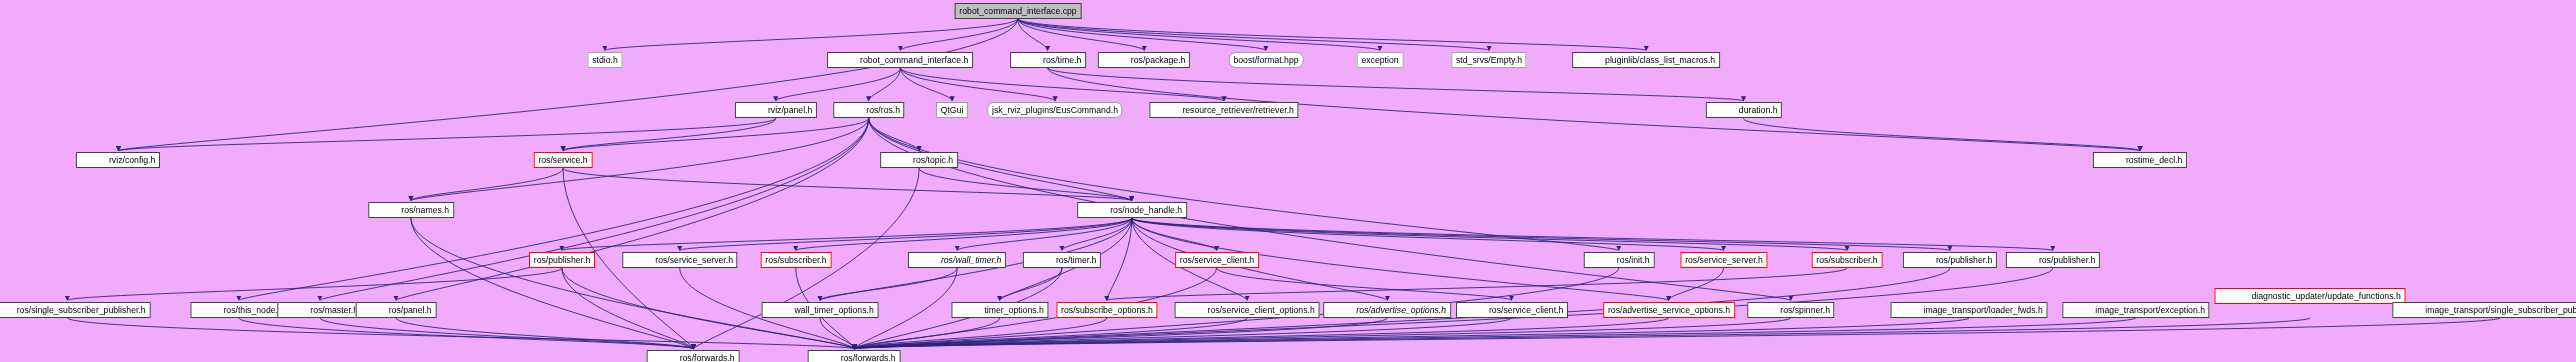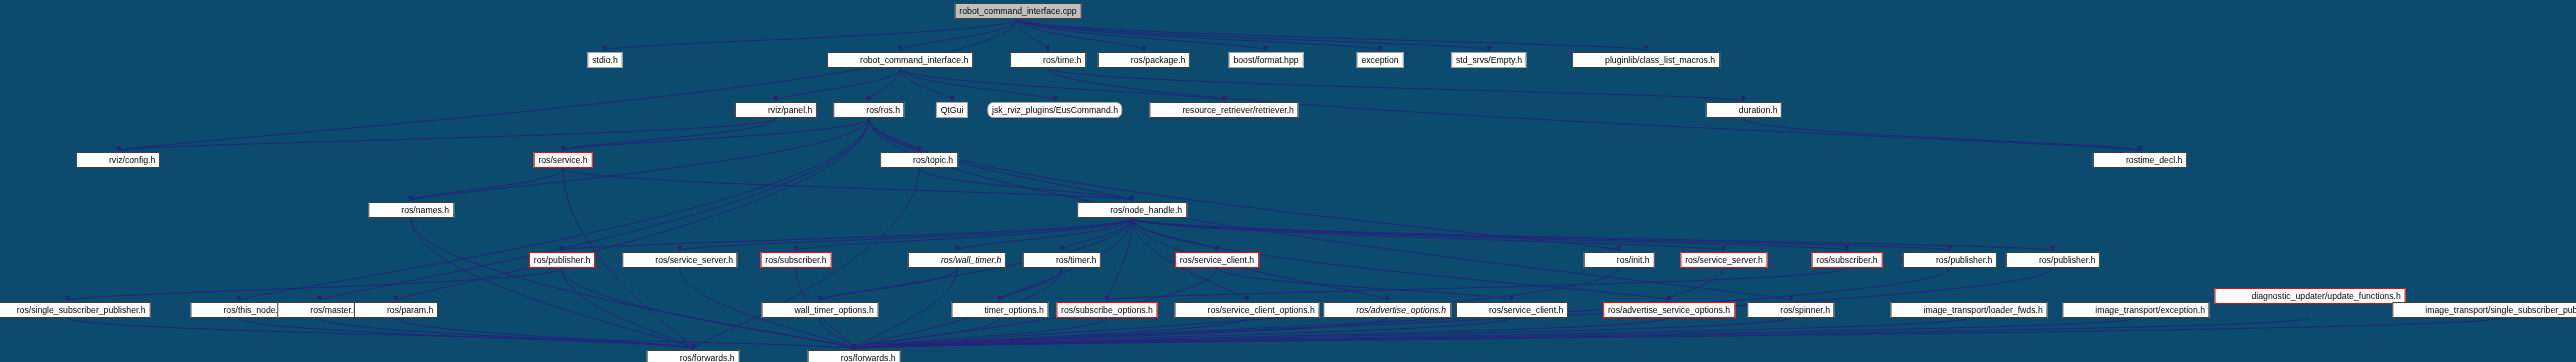--- a/index.html
+++ b/index.html
@@ -4,21 +4,21 @@
 <style>
   html, body {
     margin: 0;
     padding: 0;
     background: #ffffff;
   }
   #graph {
     position: relative;
     width: 2576px;
     height: 362px;
-    background: #0c4a6e;
+    background: #f0abfc;
     font-family: "Liberation Sans", sans-serif;
     overflow: hidden;
   }
   #edges {
     position: absolute;
     left: 0;
     top: 0;
     width: 2576px;
     height: 362px;
     pointer-events: none;
@@ -145,21 +145,21 @@
         <path d="M 3705 510 C 3705 536, 1370 548, 1370 560" fill="none" stroke="#27227a" stroke-width="1.4" marker-end="url(#arrow)"></path>
         <path d="M 4010 510 C 4010 536, 1370 548, 1370 560" fill="none" stroke="#27227a" stroke-width="1.4" marker-end="url(#arrow)"></path>
       </g>
   </svg>
   <div id="nodes">
       <div class="node root" style="left: 1018px; top: 2.5px;">robot_command_interface.cpp</div>
       <div class="node " style="left: 605px; top: 52px;">stdio.h</div>
       <div class="node strong" style="left: 900px; top: 52px;">robot_command_interface.h</div>
       <div class="node strong" style="left: 1048px; top: 52px;">ros/time.h</div>
       <div class="node strong" style="left: 1144px; top: 52px;">ros/package.h</div>
-      <div class="node " style="left: 1266px; top: 52px;">boost/format.hpp</div>
+      <div class="node " style="left: 1266px; top: 52px; border-radius: 7px;">boost/format.hpp</div>
       <div class="node " style="left: 1380px; top: 52px;">exception</div>
       <div class="node " style="left: 1489px; top: 52px;">std_srvs/Empty.h</div>
       <div class="node strong" style="left: 1646px; top: 52px;">pluginlib/class_list_macros.h</div>
       <div class="node strong" style="left: 776px; top: 102px;">rviz/panel.h</div>
       <div class="node strong" style="left: 869px; top: 102px;">ros/ros.h</div>
       <div class="node " style="left: 952px; top: 102px;">QtGui</div>
       <div class="node " style="left: 1055px; top: 102px; border-radius: 6px;">jsk_rviz_plugins/EusCommand.h</div>
       <div class="node strong" style="left: 1224px; top: 102px;">resource_retriever/retriever.h</div>
       <div class="node strong" style="left: 1744px; top: 102px; text-align: center;">duration.h</div>
       <div class="node strong" style="left: 118px; top: 152px;">rviz/config.h</div>
@@ -175,21 +175,21 @@
       <div class="node strong" style="left: 1062px; top: 252px;">ros/timer.h</div>
       <div class="node red" style="left: 1217px; top: 252px;">ros/service_client.h</div>
       <div class="node strong" style="left: 1619px; top: 252px;">ros/init.h</div>
       <div class="node red" style="left: 1724px; top: 252px;">ros/service_server.h</div>
       <div class="node red" style="left: 1847px; top: 252px;">ros/subscriber.h</div>
       <div class="node strong" style="left: 1950px; top: 252px;">ros/publisher.h</div>
       <div class="node strong" style="left: 2053px; top: 252px;">ros/publisher.h</div>
       <div class="node strong" style="left: 67px; top: 302px;">ros/single_subscriber_publisher.h</div>
       <div class="node strong" style="left: 239px; top: 302px;">ros/this_node.h</div>
       <div class="node strong" style="left: 320px; top: 302px;">ros/master.h</div>
-      <div class="node strong" style="left: 396px; top: 302px;">ros/param.h</div>
+      <div class="node strong" style="left: 396px; top: 302px;">ros/panel.h</div>
       <div class="node strong" style="left: 820px; top: 302px;">wall_timer_options.h</div>
       <div class="node strong" style="left: 1000px; top: 302px;">timer_options.h</div>
       <div class="node red" style="left: 1107px; top: 302px;">ros/subscribe_options.h</div>
       <div class="node strong" style="left: 1247px; top: 302px;">ros/service_client_options.h</div>
       <div class="node strong" style="left: 1387px; top: 302px; font-style: italic;">ros/advertise_options.h</div>
       <div class="node strong" style="left: 1512px; top: 302px;">ros/service_client.h</div>
       <div class="node red" style="left: 1669px; top: 302px;">ros/advertise_service_options.h</div>
       <div class="node strong" style="left: 1791px; top: 302px;">ros/spinner.h</div>
       <div class="node strong" style="left: 1969px; top: 302px;">image_transport/loader_fwds.h</div>
       <div class="node strong" style="left: 2136px; top: 302px;">image_transport/exception.h</div>

